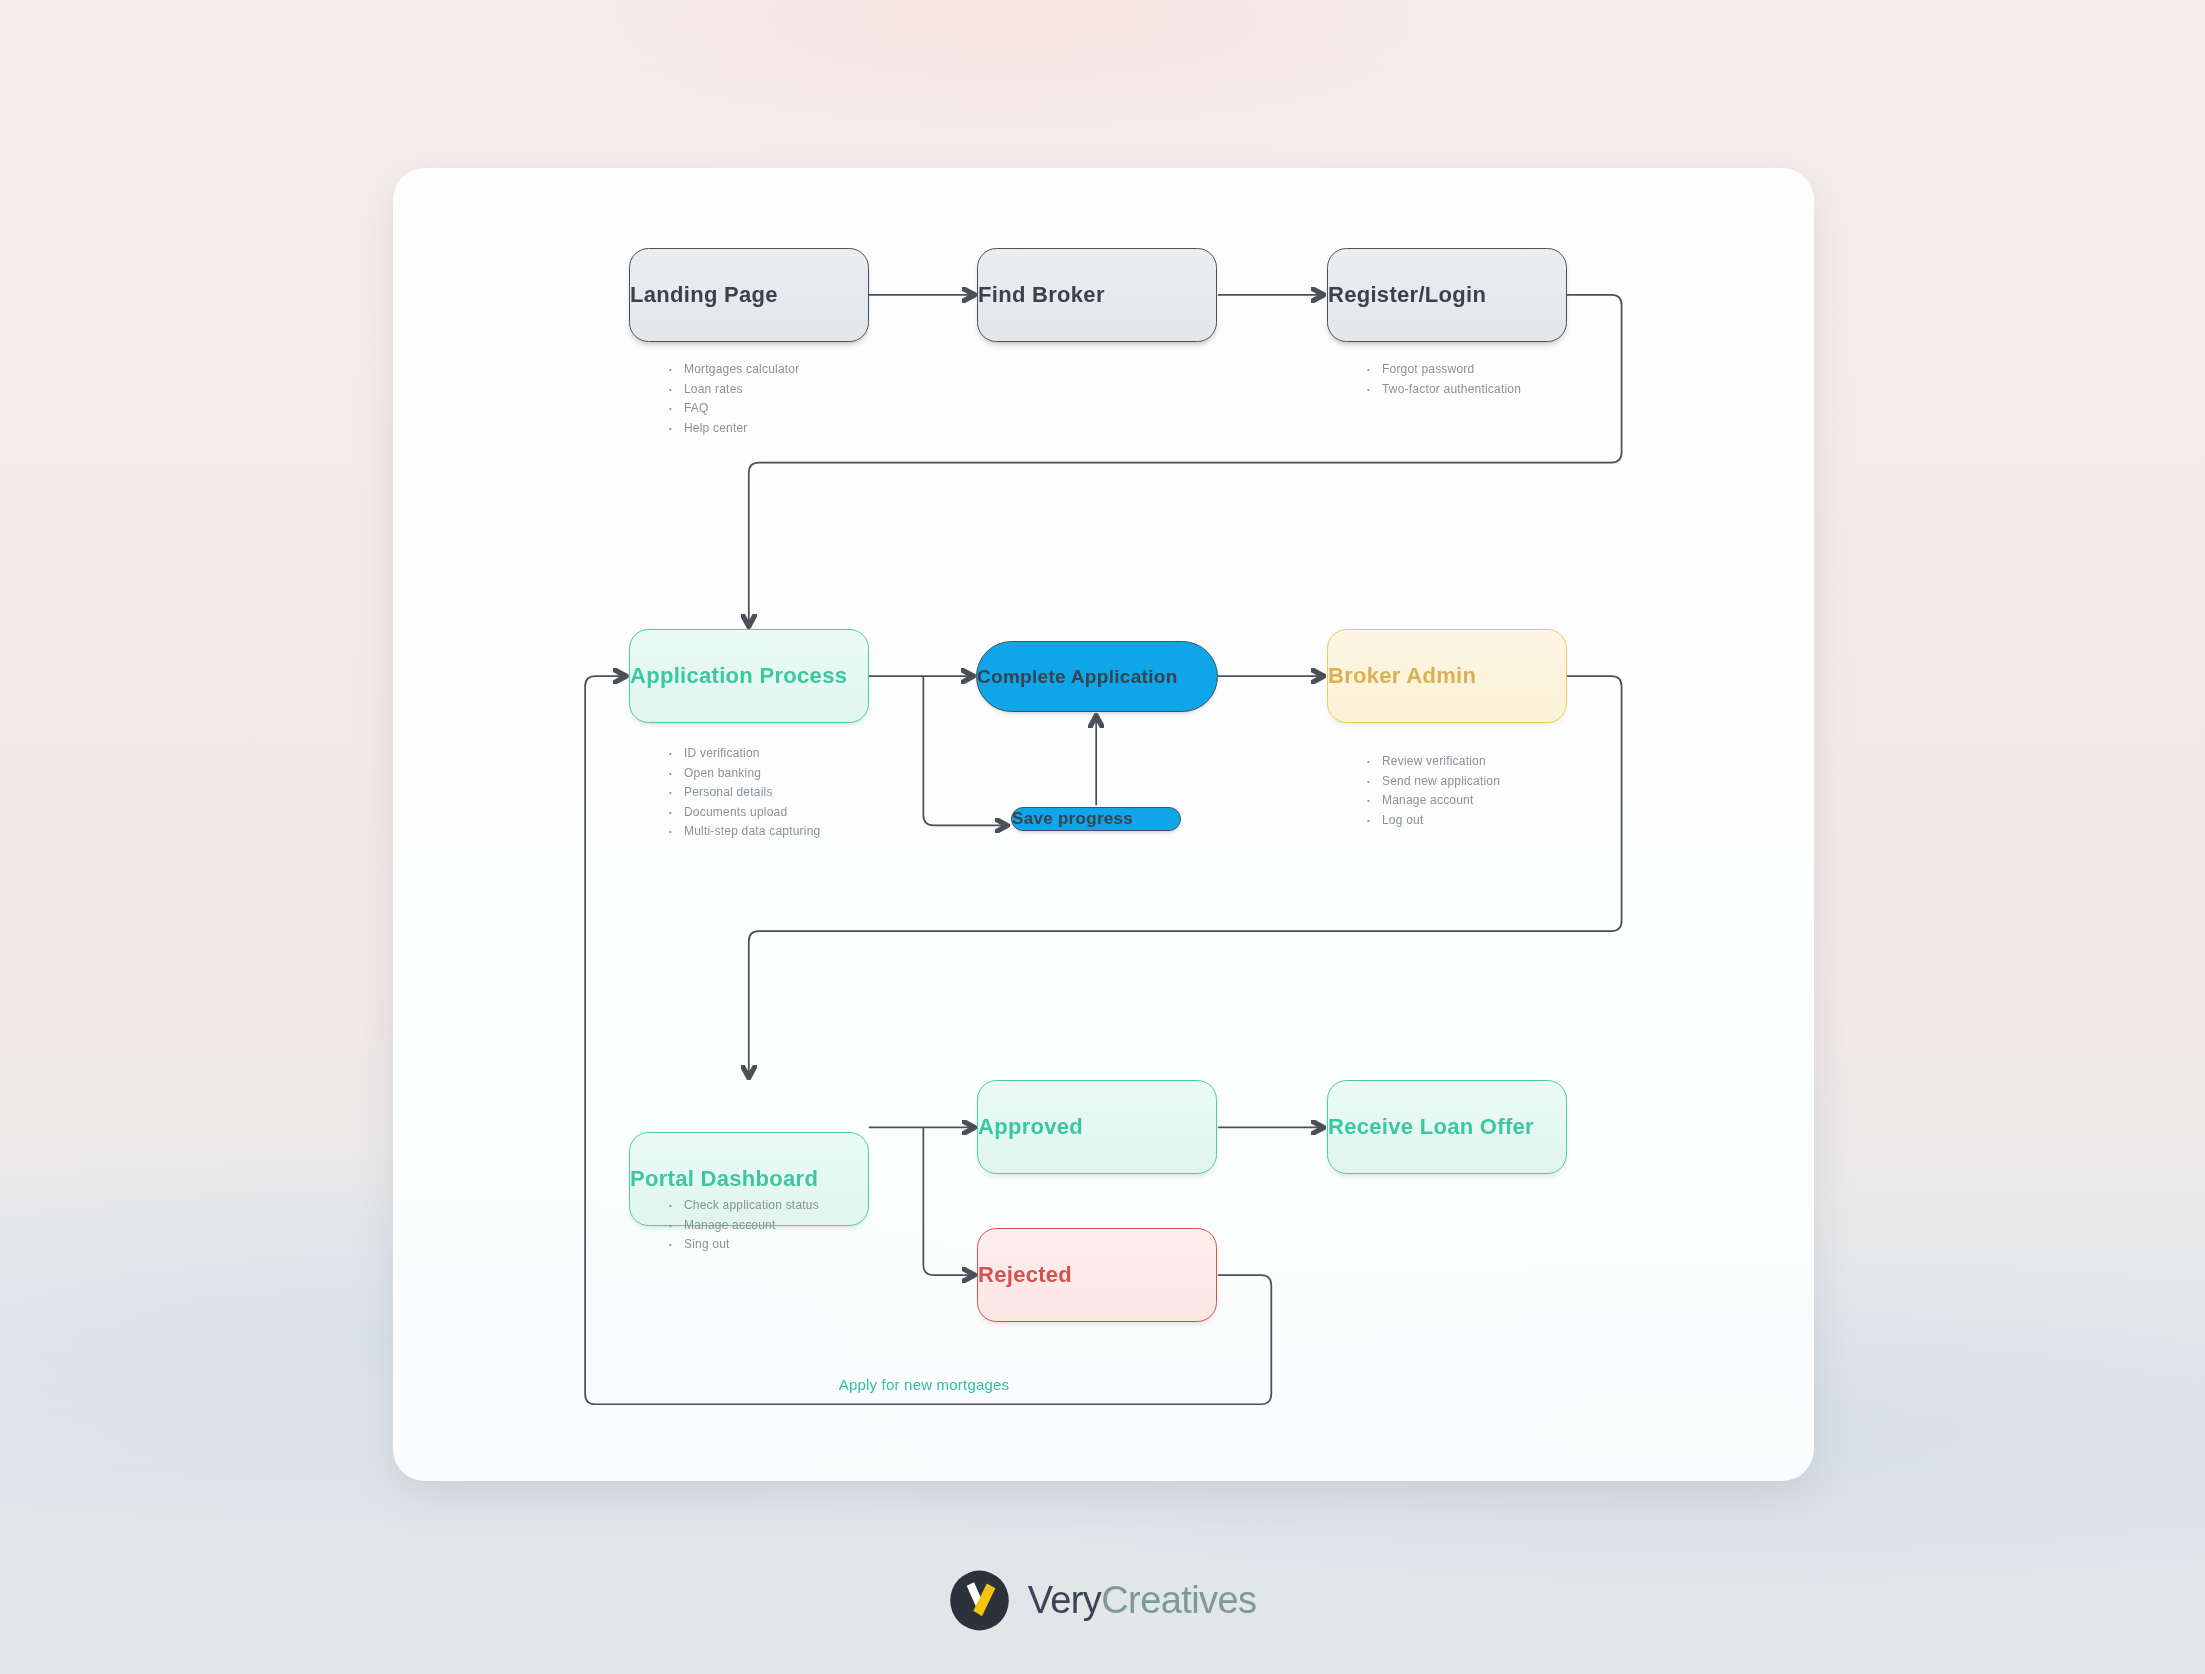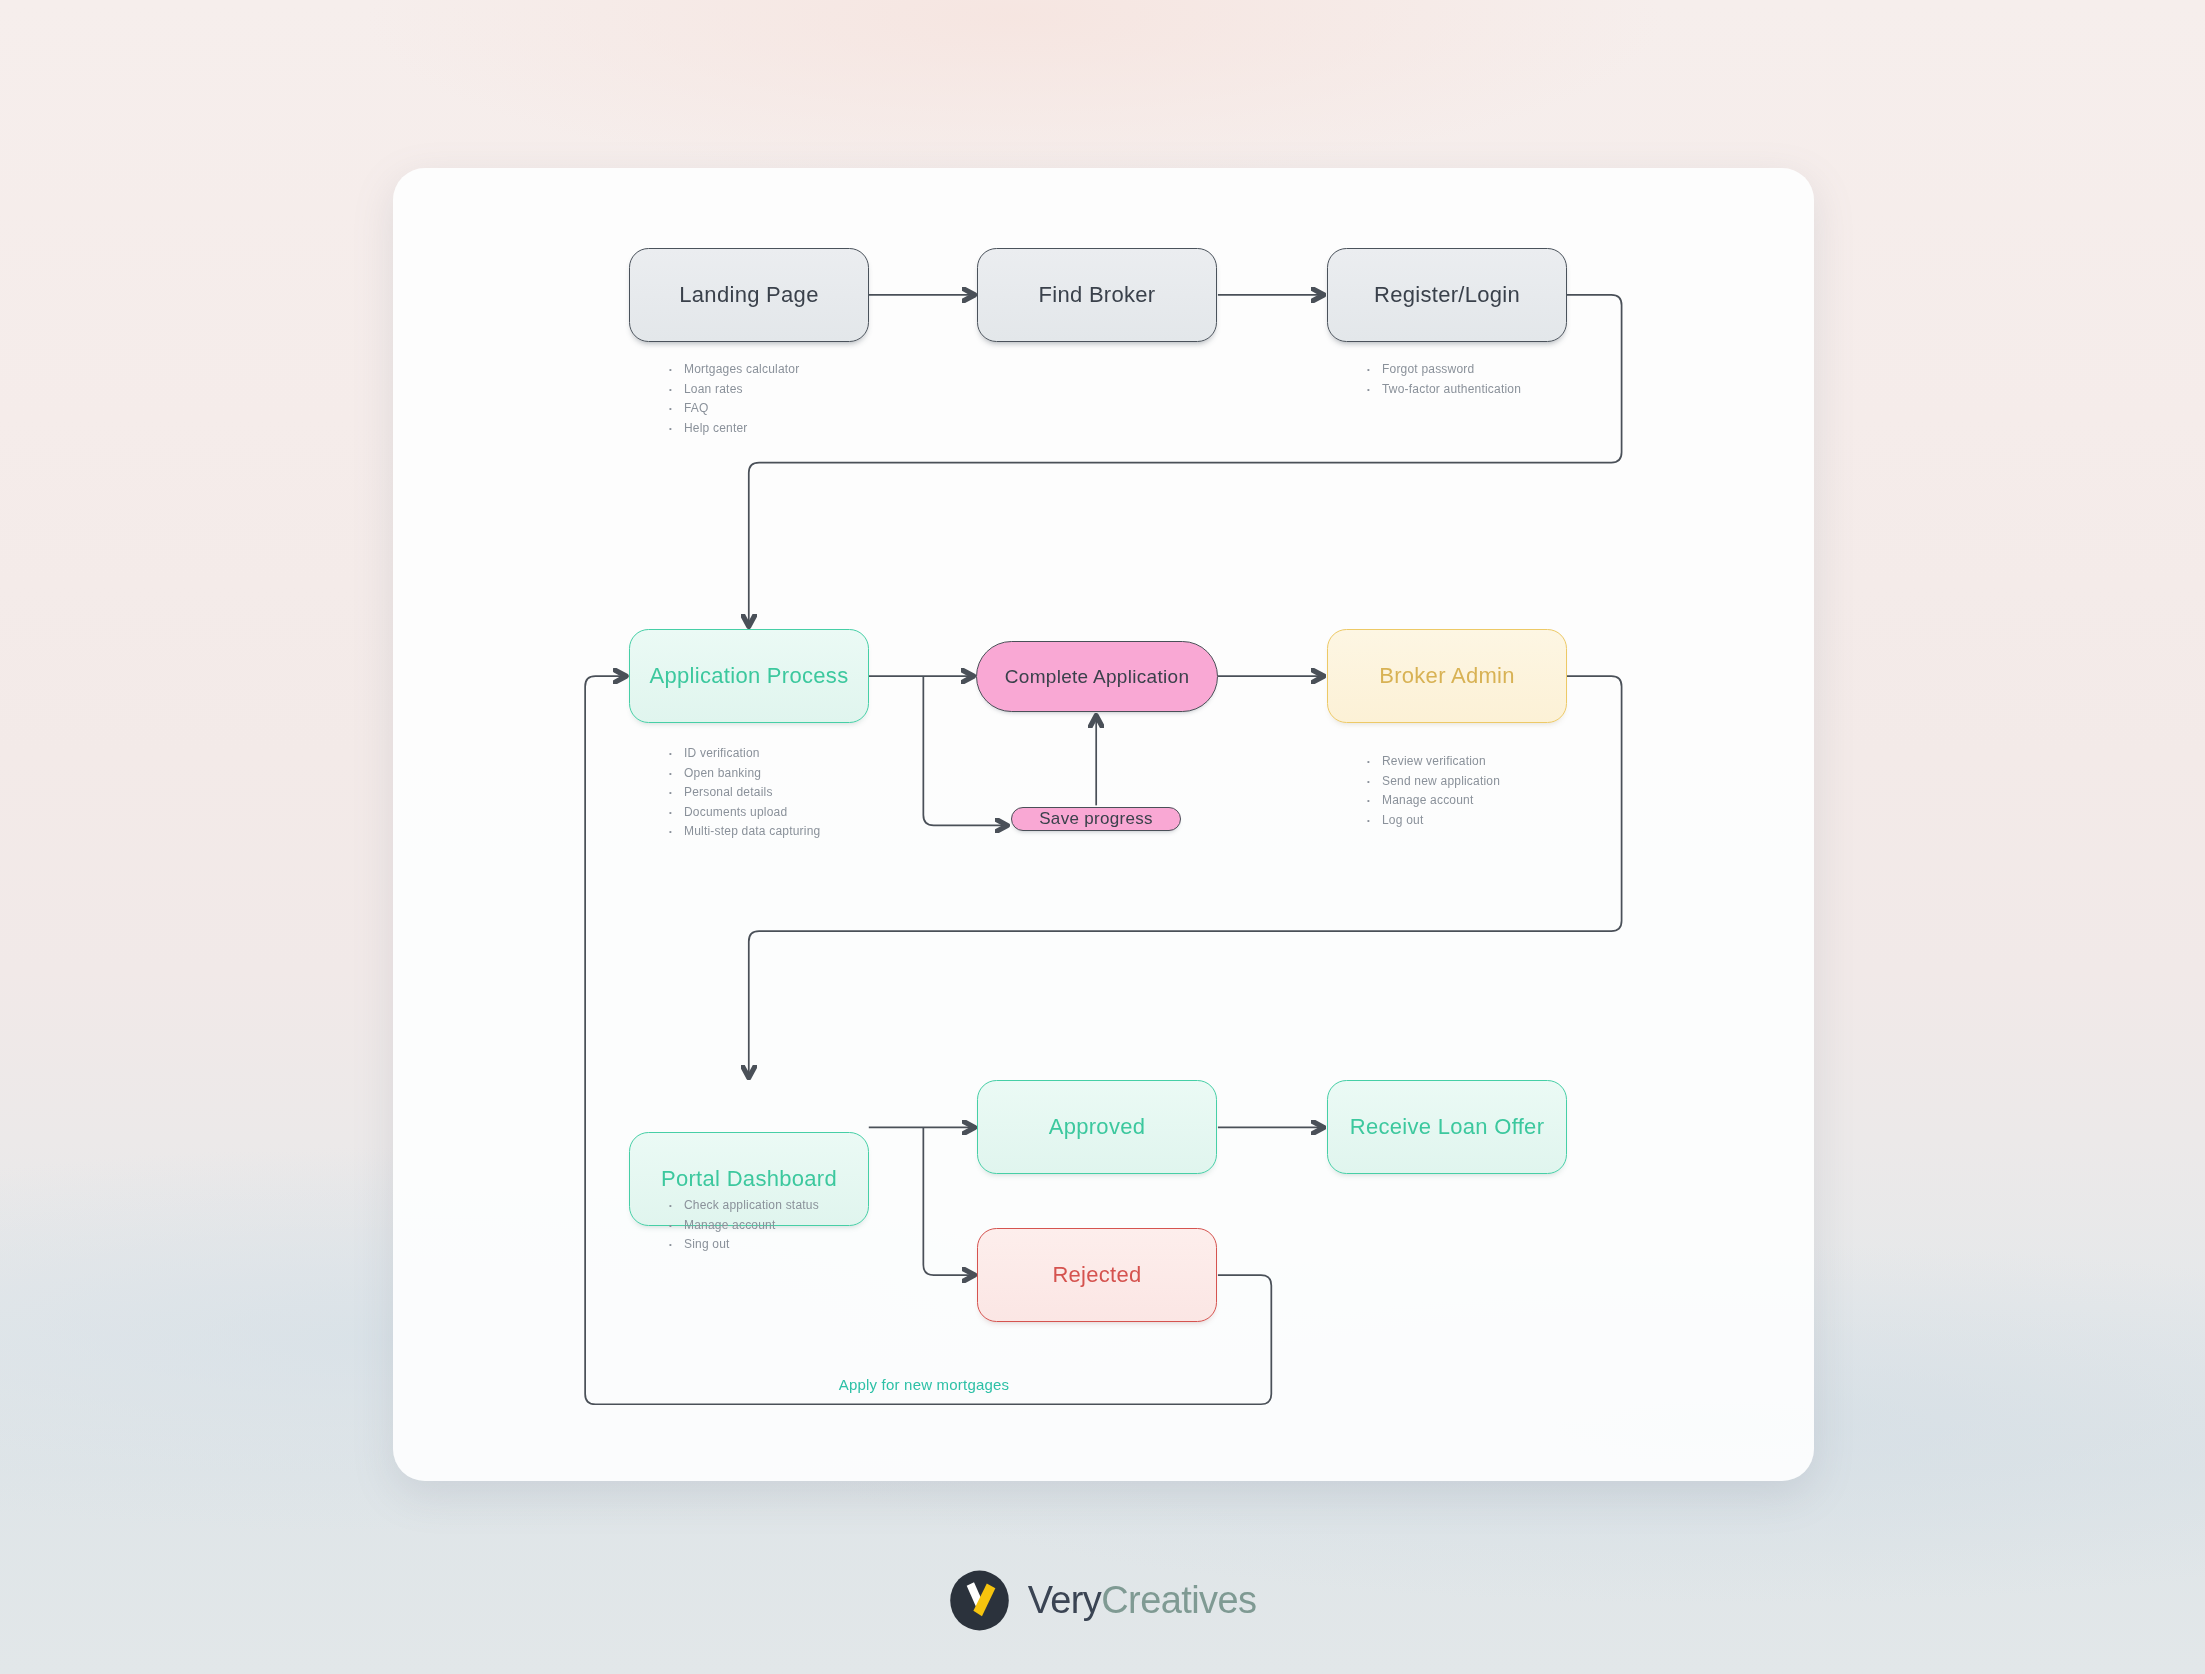--- a/index.html
+++ b/index.html
@@ -14,22 +14,22 @@
   }
   .card{
     position:absolute;left:393px;top:168px;width:1421px;height:1313px;
     background:rgba(253,254,254,.93);border-radius:32px;
     box-shadow:0 13.8px 40px rgba(120,130,145,.18);
   }
   svg.wires{position:absolute;left:0;top:0;width:2205px;height:1675px;pointer-events:none;}
   svg.wires path{fill:none;stroke:var(--line,#4a5058);stroke-width:3px;}
   .node{
     position:absolute;width:240px;height:94px;border-radius:19.5px;
-    display:flex;align-items:center;justify-content:center;box-sizing:border-box;
-    font-size:22px;letter-spacing:0.3px;
+    display:flex;align-items:center;justify-content:flex-start;box-sizing:border-box;
+    font-size:22px;letter-spacing:0.3px;font-weight:bold;
   }
   .node.gray{
     background:linear-gradient(180deg,#ebedf0,var(--gray-fill,#e3e7ea));
     border:1.7px solid var(--node-border,#4a525b);color:var(--node-text,#3a414b);
     box-shadow:0 4px 6.9px -3.4px rgba(60,70,85,.45);
   }
   .node.teal{
     background:linear-gradient(180deg,#ebfaf5,var(--teal-fill,#e0f5ee));
     border:1.7px solid var(--teal-border,#46cfa6);color:var(--teal-text,#3cc89e);
     box-shadow:0 4px 6.9px -4.6px rgba(60,110,95,.3);
@@ -38,21 +38,21 @@
     background:linear-gradient(180deg,#fdf6e3,var(--yellow-fill,#fcf1d6));
     border:1.7px solid var(--yellow-border,#edc966);color:var(--yellow-text,#d8b254);
     box-shadow:0 4px 6.9px -4.6px rgba(120,100,50,.25);
   }
   .node.red{
     background:linear-gradient(180deg,#fdeeec,var(--red-fill,#fbe6e4));
     border:1.7px solid var(--red,#d5534f);color:var(--red,#d5534f);
     box-shadow:0 4px 6.9px -4.6px rgba(130,60,60,.3);
   }
   .node.stadium{
-    background:#f9a8d4;border:1.7px solid var(--line,#454d56);color:var(--node-text,#3a414b);
+    background:#0ea5e9;border:1.7px solid var(--line,#454d56);color:var(--node-text,#3a414b);
     box-shadow:0 3.4px 5.7px -3.4px rgba(60,70,85,.4);
   }
   .node.stadium.lg{left:976px;top:641px;width:242px;height:71px;border-radius:36px;font-size:19px;}
   .node.stadium.sm{left:1011px;top:807px;width:170px;height:24px;border-radius:18.4px;font-size:17px;}
   ul.bullets{
     position:absolute;margin:0;padding:0;list-style:none;width:276px;
     font-size:12px;color:var(--bullet,#8a919a);letter-spacing:0.2px;
   }
   ul.bullets li{line-height:19.5px;height:19.5px;padding-left:16px;position:relative;white-space:nowrap;}
   ul.bullets li::before{content:"•";position:absolute;left:1.1px;top:0;font-size:8px;line-height:19.5px;color:var(--bullet,#8a919a);}

